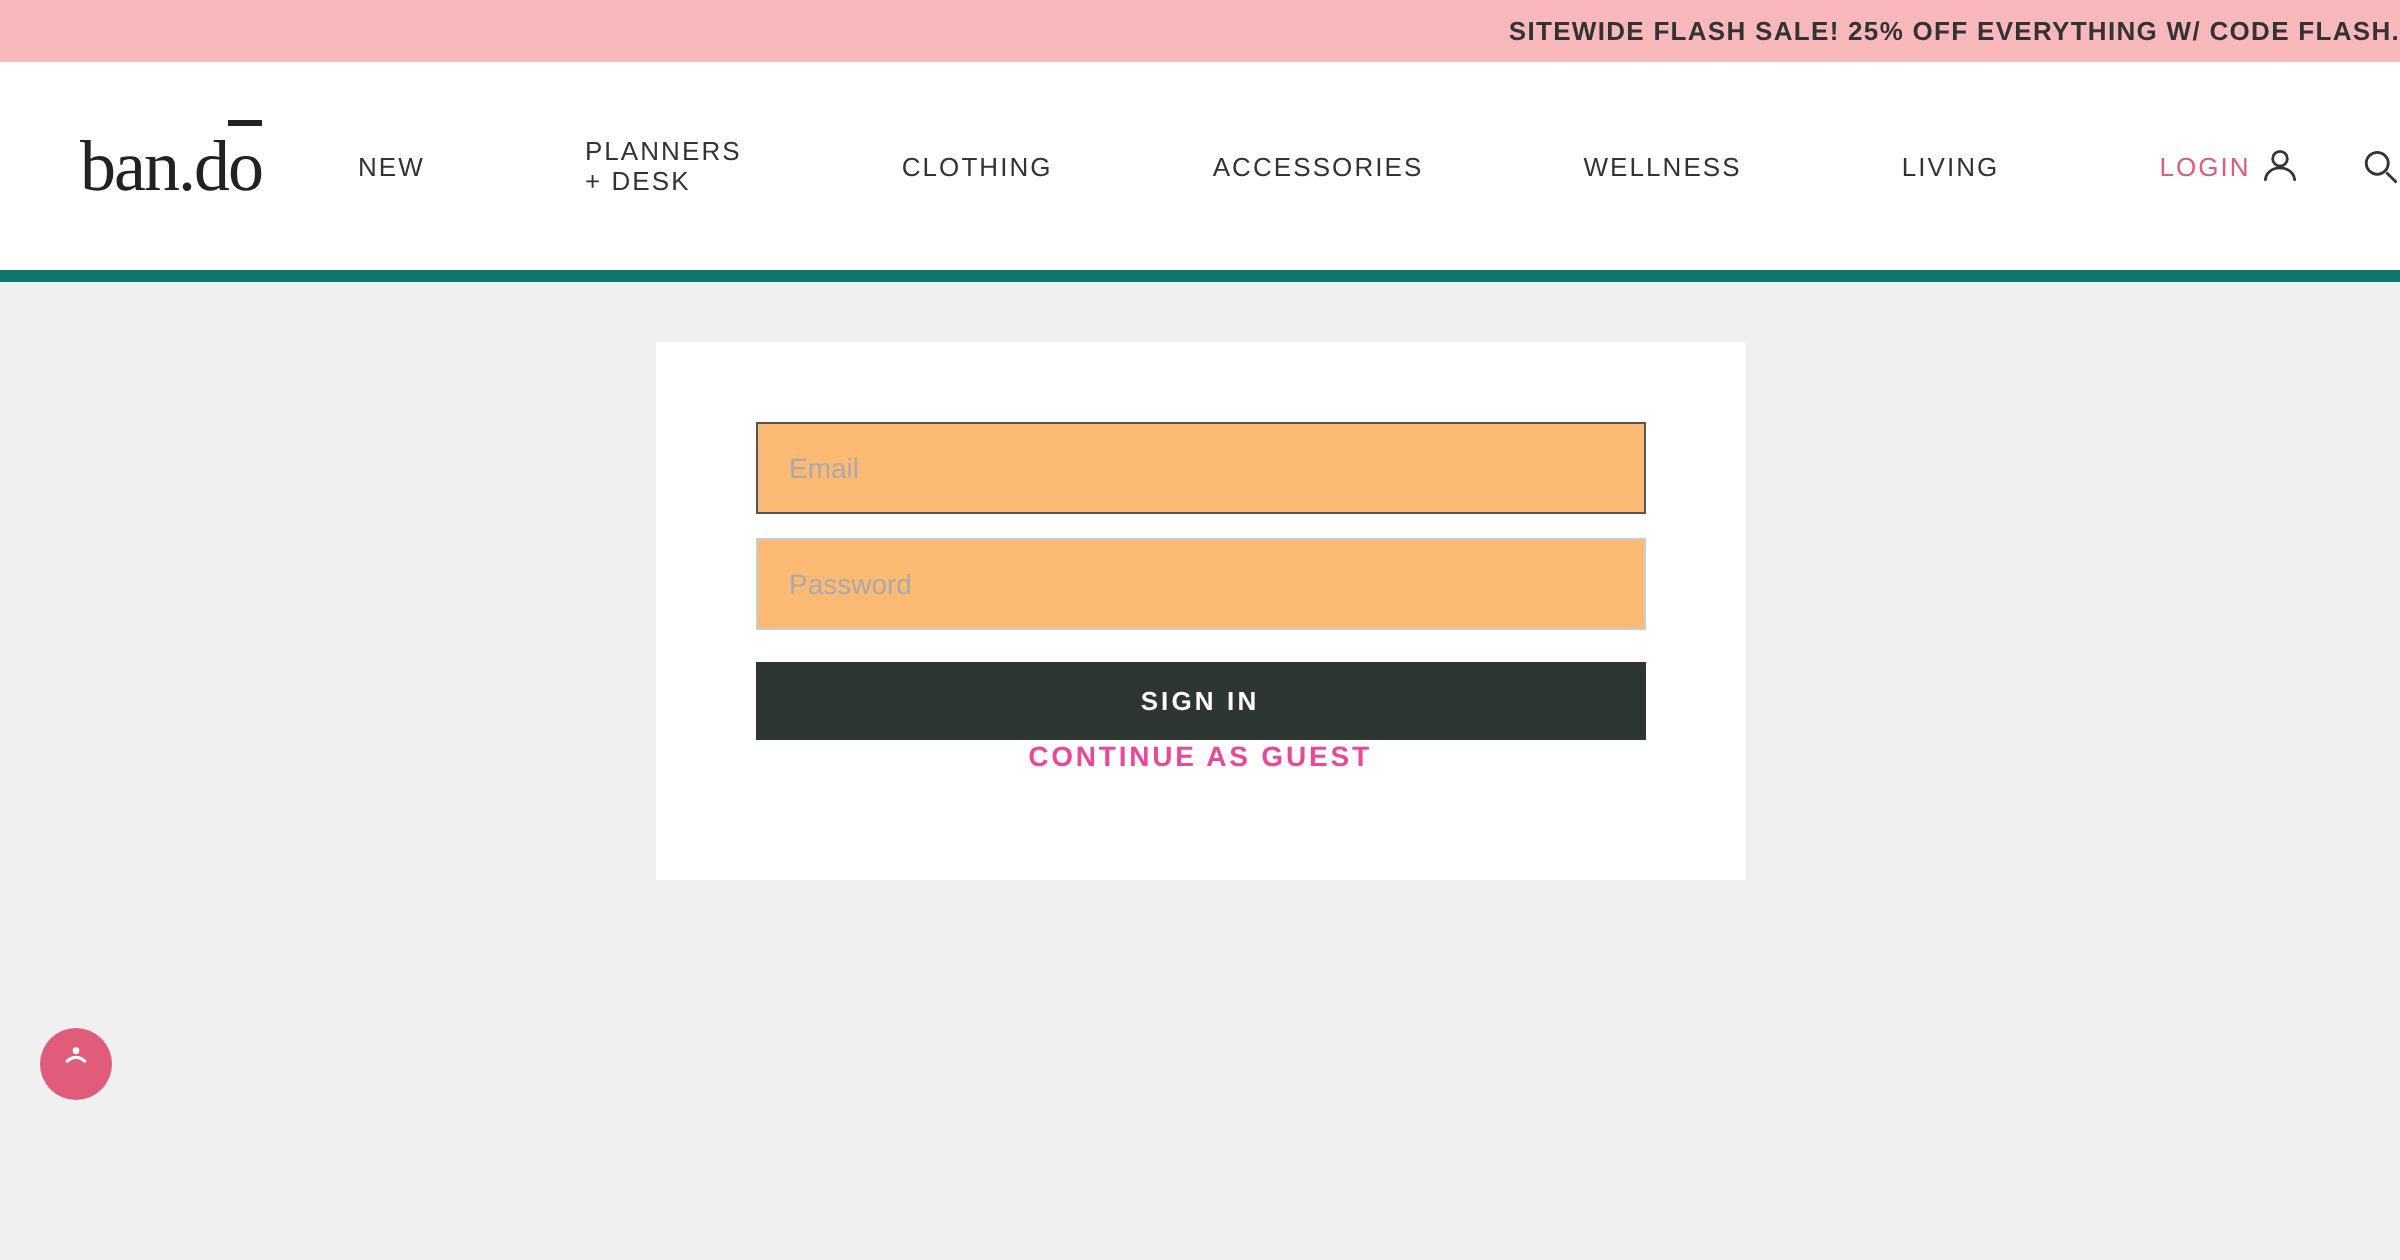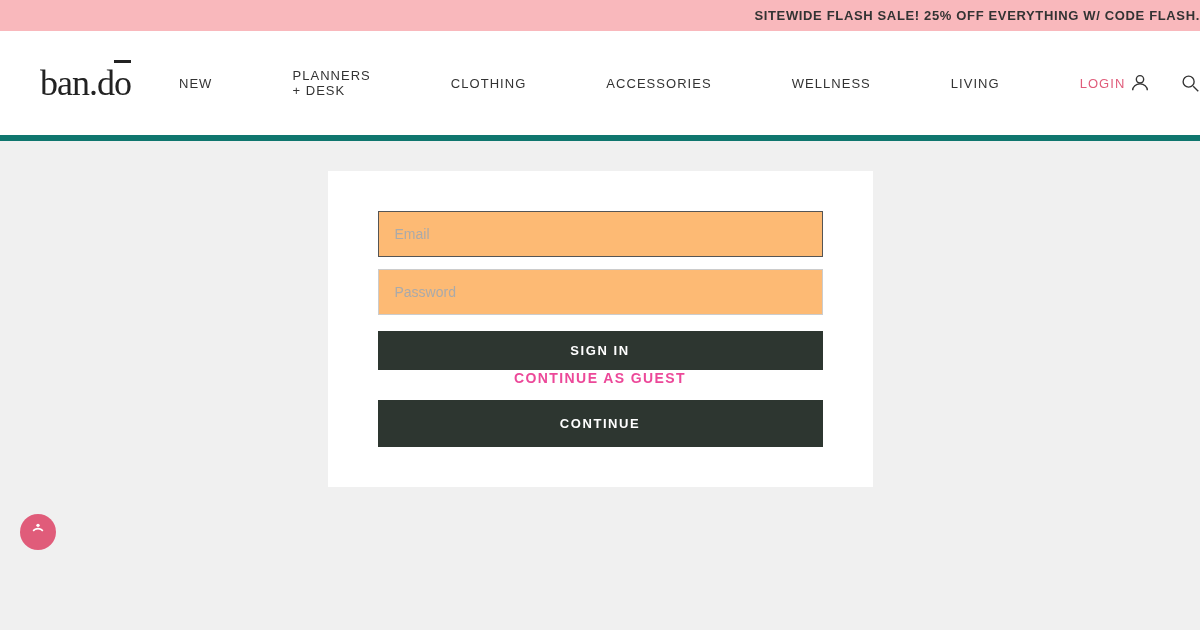--- a/index.html
+++ b/index.html
@@ -279,21 +279,20 @@
 
     <div class="form-group">
       <input class="form-input" type="password" placeholder="Password" style="">
     </div>
 
     <button class="sign-in-btn">SIGN IN</button>
 
 
     <div class="guest-title">CONTINUE AS GUEST</div>
 
-    <button class="continue-btn">CONTINUE</button>
 
   </div>
 </div>
 
 <button class="accessibility-btn">
   <svg width="20" height="20" viewBox="0 0 24 24" fill="white">
     <circle cx="12" cy="4" r="2"></circle>
     <path d="M12 7c-2.7 0-5 1.3-6.5 3.3L7 11.5c1.1-1.5 2.8-2.5 5-2.5s3.9 1 5 2.5l1.5-1.2C17 8.3 14.7 7 12 7z"></path>
     <path d="M12 12v10M8 14l-2 6M16 14l2 6"></path>
     <line x1="8" y1="12" x2="16" y2="12"></line>

